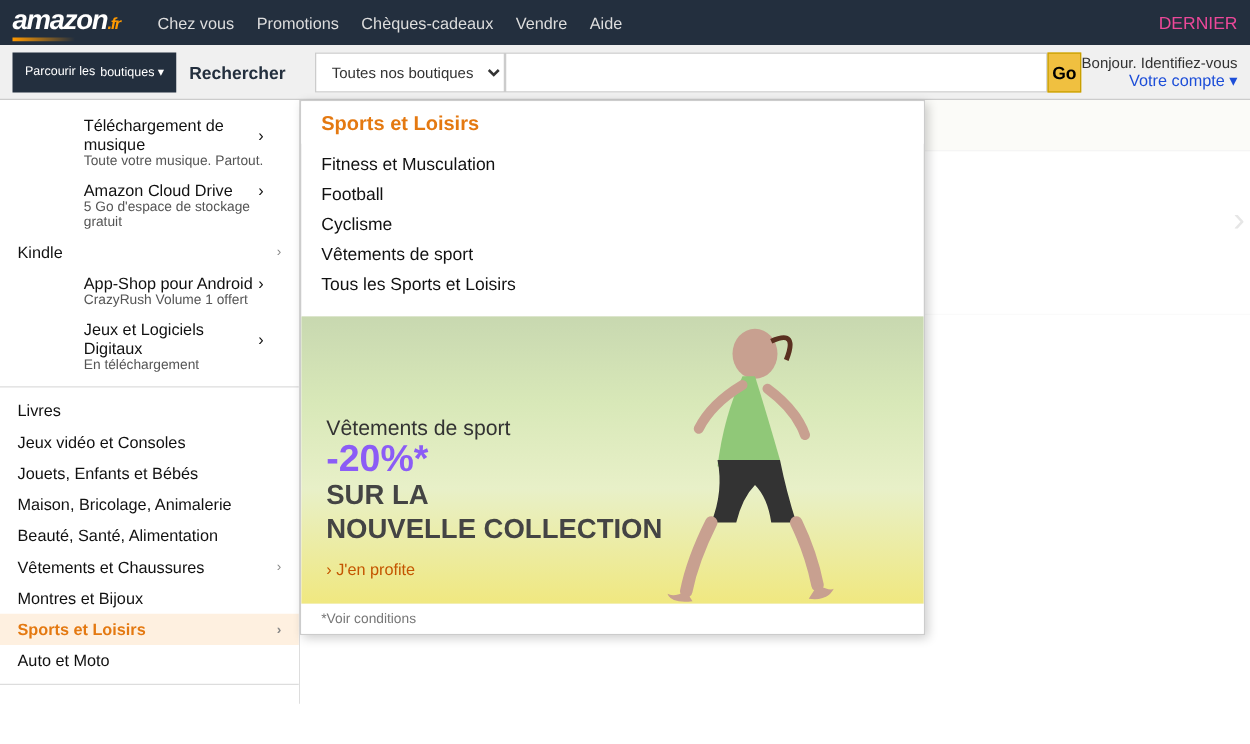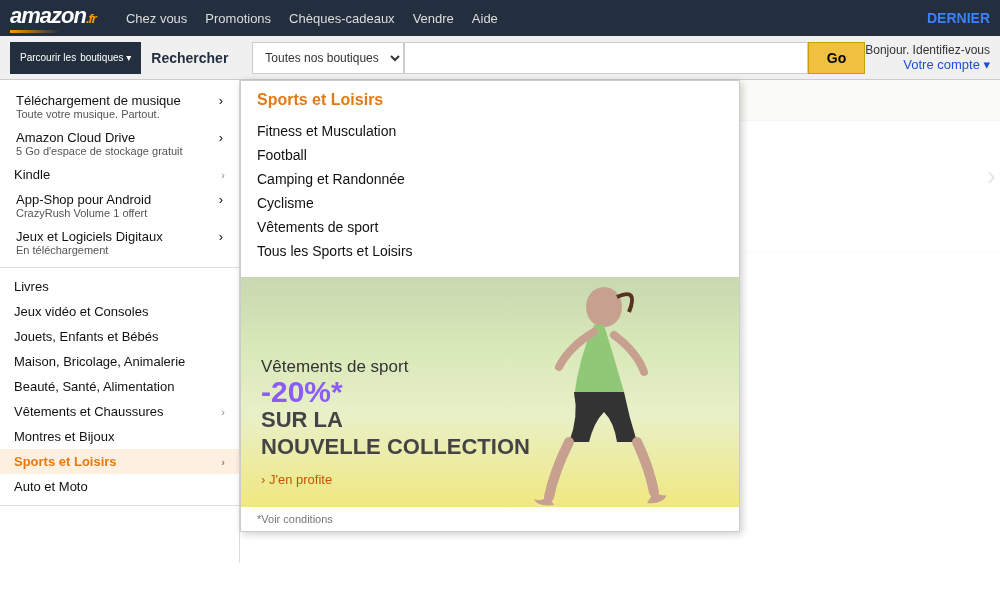--- a/index.html
+++ b/index.html
@@ -4,42 +4,42 @@
   <style>
     * { margin: 0; padding: 0; box-sizing: border-box; }
     body { font-family: Arial, Helvetica, sans-serif; font-size: 13px; background: #fff; width: 1000px; height: 595px; overflow: hidden; position: relative; }
 
     
     .header { background: #232f3e; height: 36px; display: flex; align-items: center; padding: 0 10px; }
     .logo { color: #fff; font-size: 22px; font-weight: bold; font-style: italic; letter-spacing: -1px; }
     .logo span { color: #ff9900; font-size: 12px; }
     .header-nav { display: flex; gap: 18px; margin-left: 30px; }
     .header-nav a { color: #ddd; text-decoration: none; font-size: 13px; }
-    .header-right { margin-left: auto; color: #3b82f6; font-size: 14px; font-weight: bold; }
+    .header-right { margin-left: auto; color: #ec4899; font-size: 14px; font-weight: normal; }
 
     
     .search-bar { background: #f0f0f0; height: 44px; display: flex; align-items: center; padding: 0 10px; gap: 0; border-bottom: 1px solid #ccc; }
     .browse-btn { background: #232f3e; color: #fff; padding: 6px 10px; border: none; cursor: pointer; font-size: 13px; display: flex; align-items: center; gap: 4px; height: 32px; }
     .browse-btn span { font-size: 10px; }
     .search-label { color: #232f3e; font-size: 14px; font-weight: bold; margin-left: 10px; }
     .search-select { height: 32px; border: 1px solid #ccc; background: #fff; padding: 0 8px; font-size: 12px; color: #333; cursor: pointer; margin-left: 24px; }
     .search-input { flex: 1; height: 32px; border: 1px solid #ccc; padding: 0 10px; font-size: 13px; }
-    .search-go { background: #f0c040; border: 1px solid #c8a000; height: 32px; padding: 0 18px; font-weight: bold; cursor: pointer; font-size: 14px; }
+    .search-go { background: #f0c040; border: 1px solid #c8a000; height: 32px; padding: 0 3px; font-weight: bold; cursor: pointer; font-size: 14px; }
     .account-info { margin-left: auto; color: #333; font-size: 12px; text-align: right; }
     .account-info .account-link { color: #1d4ed8; text-decoration: none; font-size: 13px; }
 
     
     .main { display: flex; position: relative; height: calc(595px - 36px - 44px - 32px); }
 
     
     .sidebar { width: 240px; background: #fff; border-right: 1px solid #ddd; overflow-y: auto; padding: 8px 0; }
     .sidebar-item { padding: 5px 14px; display: flex; align-items: center; justify-content: space-between; cursor: pointer; font-size: 13px; color: #111; }
     .sidebar-item.active { color: #e47911; font-weight: bold; background: #fef0e0; }
     .sidebar-item .arrow { color: #888; font-size: 11px; }
-    .sidebar-item-group { padding: 5px 16px; }
+    .sidebar-item-group { padding: 5px 28px; margin-left: 39px; }
     .sidebar-item-group .title { font-size: 13px; color: #111; cursor: pointer; display: flex; justify-content: space-between; align-items: center; }
     .sidebar-item-group .subtitle { font-size: 11px; color: #555; }
     .divider { border-top: 1px solid #ddd; margin: 6px 0; }
 
     
     .dropdown-panel { position: absolute; left: 240px; top: 0; width: 500px; background: #fff; border: 1px solid #ccc; z-index: 100; box-shadow: 2px 2px 8px rgba(0,0,0,0.2); display: flex; flex-direction: column; }
     .dropdown-header { background: #fff; padding: 10px 16px 6px; }
     .dropdown-header h3 { color: #e47911; font-size: 16px; font-weight: bold; }
     .dropdown-links { padding: 4px 16px; }
     .dropdown-links a { display: block; color: #111; text-decoration: none; padding: 4px 0; font-size: 14px; }
@@ -158,21 +158,20 @@
     </div>
   </div>
 
   <div class="dropdown-panel">
     <div class="dropdown-header">
       <h3>Sports et Loisirs</h3>
     </div>
     <div class="dropdown-links">
       <a>Fitness et Musculation</a>
       <a>Football</a>
-      <a>Camping et Randonnée</a>
       <a>Cyclisme</a>
       <a>Vêtements de sport</a>
       <a>Tous les Sports et Loisirs</a>
     </div>
 
     <div class="dropdown-promo">
 
       <div style="position:absolute;top:0;left:0;right:0;bottom:0;background:linear-gradient(to bottom, #c8d8b0 0%, #d8e8b8 30%, #e8f0c8 60%, #f0e880 100%);"></div>
 
       <div style="position:absolute;right:40px;bottom:0;width:200px;height:230px;overflow:hidden;">

